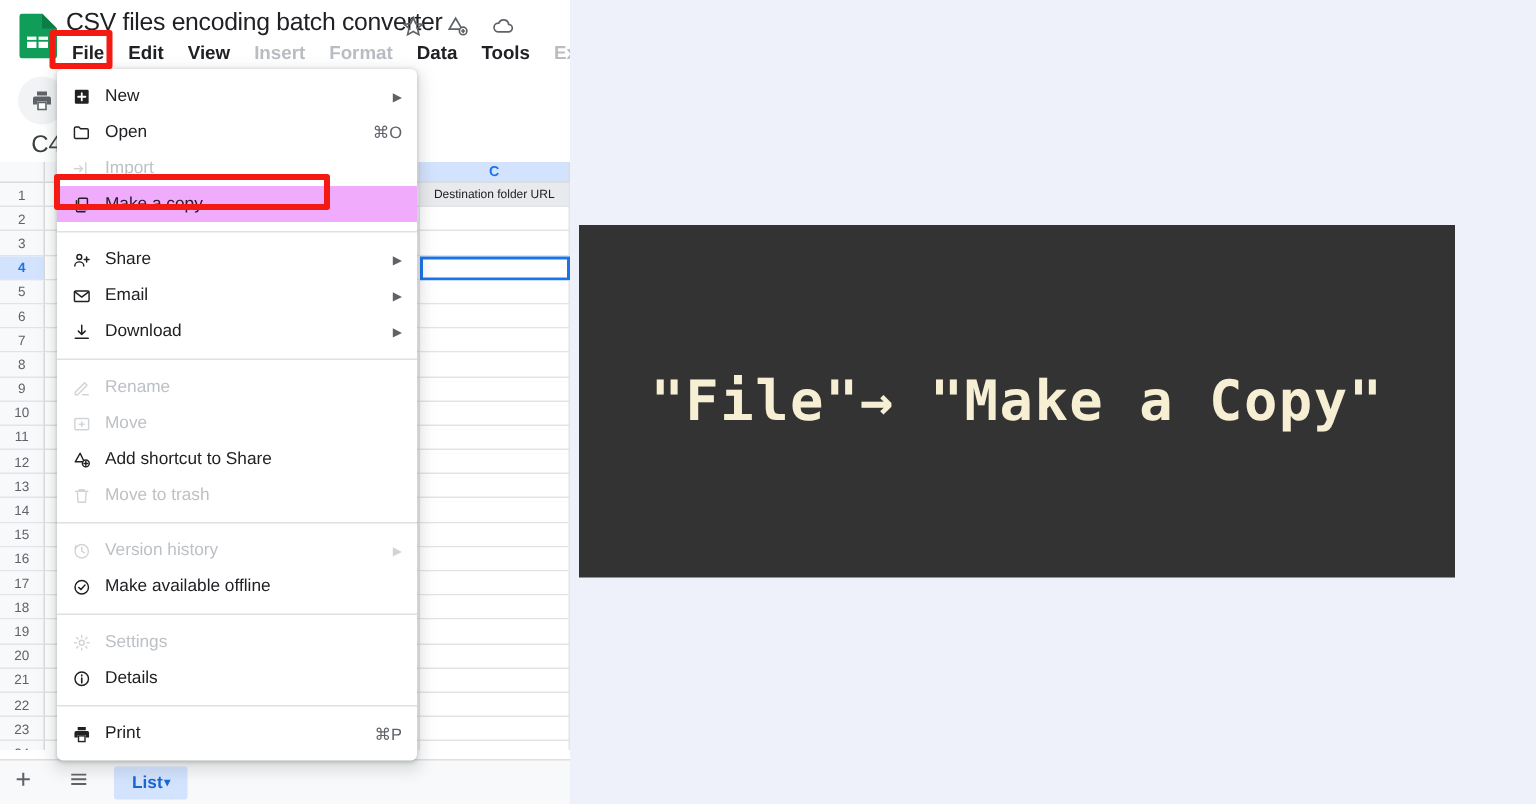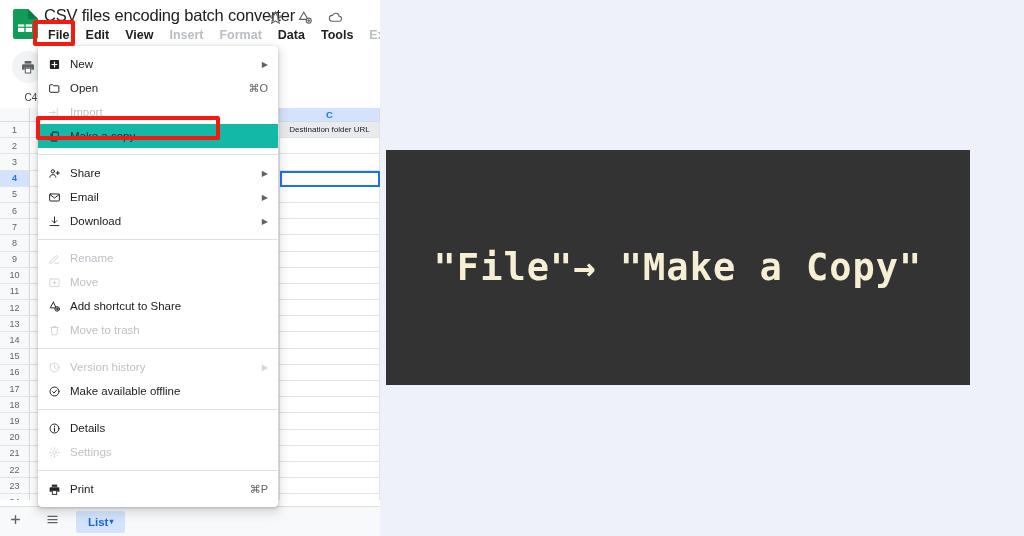--- a/index.html
+++ b/index.html
@@ -54,21 +54,21 @@
   .tb-circle {
     position:absolute; left:12px; top:3px; width:32px; height:32px; border-radius:50%;
     background:#f1f3f4;
   }
   .tb-print { position:absolute; left:20px; top:11px; }
 
   
   .namebox-row { position:absolute; left:0; top:86px; width:760px; height:22px; background:#fff; }
   .namebox {
     position:absolute; left:8px; top:2px; width:46px; height:18px;
-    font-size:10px; color:#3c4043; display:flex; align-items:center; justify-content:center;
+    font-size:16px; color:#3c4043; display:flex; align-items:center; justify-content:center;
   }
   .fbar-sep { position:absolute; left:62px; top:0; width:1px; height:22px; background:#e0e0e0; }
 
   
   .grid { position:absolute; left:0; top:108px; width:760px; height:392px; background:#fff; }
   .corner {
     position:absolute; left:0; top:0; width:30px; height:14px;
     background:#f8f9fa; border-right:1px solid #d9dcdf; border-bottom:1px solid #d9dcdf;
   }
   .col-headers { position:absolute; left:30px; top:0; height:14px; display:flex; }
@@ -127,21 +127,21 @@
     position:relative; display:flex; align-items:center; height:24px;
     padding:0 10px 0 10px; font-size:11.5px; color:#202124; white-space:nowrap;
   }
   .mi .ico { width:22px; display:flex; align-items:center; justify-content:flex-start; color:#202124; flex:none; }
   .mi .lbl { flex:1; }
   .mi .acc { color:#5f6368; font-size:11px; margin-left:auto; padding-left:14px; }
   .mi .arr { margin-left:auto; padding-left:14px; color:#5f6368; font-size:8px; }
   .mi.disabled { color:#bdc1c6; }
   .mi.disabled .ico { color:#d2d5d8; }
   .mi.disabled .acc, .mi.disabled .arr { color:#d2d5d8; }
-  .mi.hover { background:#14b8a6; }
+  .mi.hover { background:#f0abfc; }
   .mi-sep { height:1px; background:#e0e0e0; margin:6px 0; }
 
   
   .hl-copy {
     position:absolute; left:36px; top:116px; width:184px; height:24px;
     border:4px solid #f41a12; border-radius:2px; z-index:45;
   }
 
   
   .banner {
@@ -519,37 +519,37 @@
           <div class="mi">
             <span class="ico">
               <svg width="13" height="13" viewBox="0 0 24 24" fill="none" stroke="currentColor" stroke-width="1.8" stroke-linecap="round" stroke-linejoin="round">
                 <circle cx="12" cy="12" r="8.3"></circle>
                 <path d="M8.3 12.2 11 14.9l5-5.6"></path>
               </svg>
             </span>
             <span class="lbl">Make available offline</span>
           </div>
           <div class="mi-sep"></div>
+          <div class="mi disabled">
+            <span class="ico">
+              <svg width="13" height="13" viewBox="0 0 24 24" fill="none" stroke="currentColor" stroke-width="1.8" stroke-linecap="round" stroke-linejoin="round">
+                <circle cx="12" cy="12" r="3.1"></circle>
+                <path d="M12 3v2.4M12 18.6V21M3 12h2.4M18.6 12H21M5.6 5.6l1.7 1.7M16.7 16.7l1.7 1.7M18.4 5.6l-1.7 1.7M7.3 16.7l-1.7 1.7"></path>
+              </svg>
+            </span>
+            <span class="lbl">Settings</span>
+          </div>
           <div class="mi">
             <span class="ico">
               <svg width="13" height="13" viewBox="0 0 24 24" fill="none" stroke="currentColor" stroke-width="1.8" stroke-linecap="round" stroke-linejoin="round">
                 <circle cx="12" cy="12" r="8.3"></circle>
                 <path d="M12 11v6M12 7.6v.8" stroke-width="2"></path>
               </svg>
             </span>
             <span class="lbl">Details</span>
-          </div>
-          <div class="mi disabled">
-            <span class="ico">
-              <svg width="13" height="13" viewBox="0 0 24 24" fill="none" stroke="currentColor" stroke-width="1.8" stroke-linecap="round" stroke-linejoin="round">
-                <circle cx="12" cy="12" r="3.1"></circle>
-                <path d="M12 3v2.4M12 18.6V21M3 12h2.4M18.6 12H21M5.6 5.6l1.7 1.7M16.7 16.7l1.7 1.7M18.4 5.6l-1.7 1.7M7.3 16.7l-1.7 1.7"></path>
-              </svg>
-            </span>
-            <span class="lbl">Settings</span>
           </div>
           <div class="mi-sep"></div>
           <div class="mi">
             <span class="ico">
               <svg width="13" height="13" viewBox="0 0 24 24" fill="currentColor">
                 <path d="M7 3h10v4H7z"></path>
                 <path d="M5 8h14a2 2 0 0 1 2 2v6h-4v-3H7v3H3v-6a2 2 0 0 1 2-2z"></path>
                 <rect x="8" y="14" width="8" height="7" fill="#fff" stroke="currentColor" stroke-width="1.7"></rect>
               </svg>
             </span>

